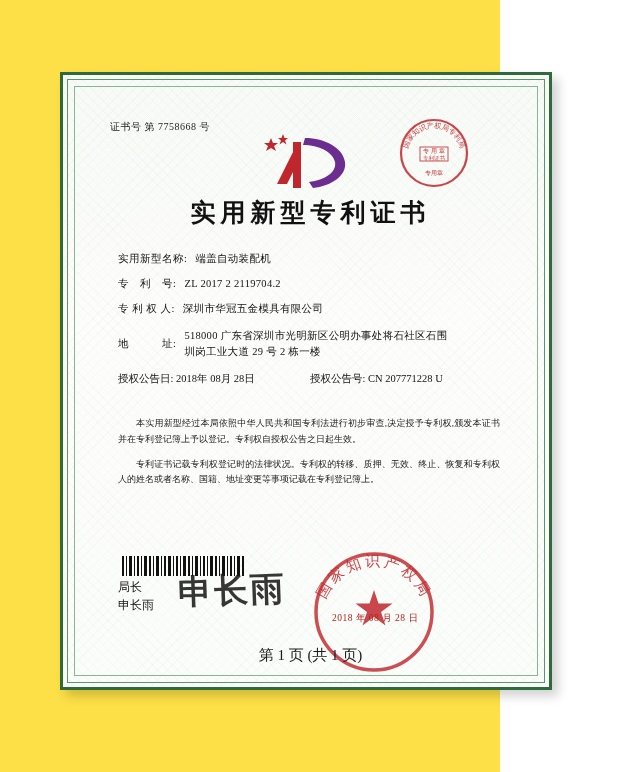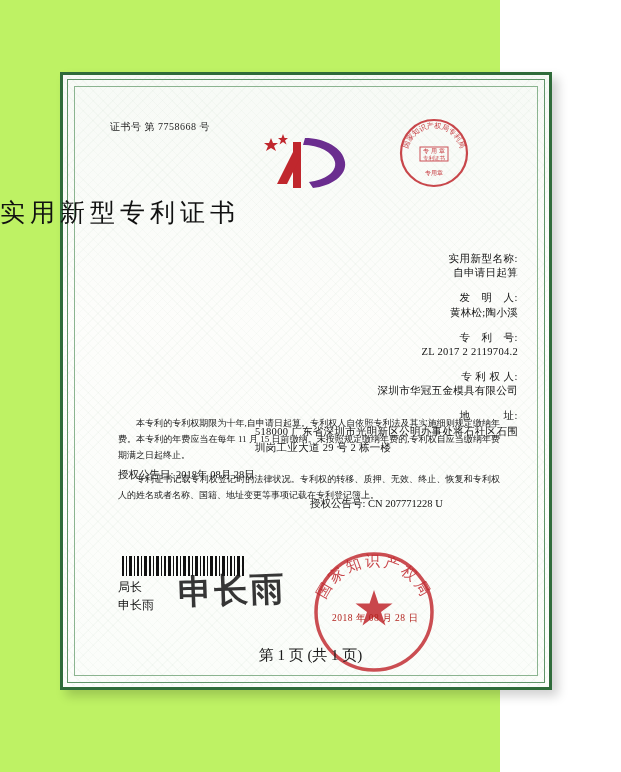--- a/index.html
+++ b/index.html
@@ -10,21 +10,21 @@
   body {
     width: 621px;
     height: 772px;
     font-family: "Liberation Serif", serif;
     overflow: hidden;
   }
   .page {
     position: relative;
     width: 500px;
     height: 772px;
-    background: #bef264;
+    background: #fde047;
   }
   
   .frame-outer {
     position: absolute;
     left: 60px;
     top: 72px;
     width: 492px;
     height: 618px;
     border: 3px solid #2f6b3a;
     box-sizing: border-box;
@@ -81,61 +81,60 @@
     left: 398px;
     top: 117px;
     width: 72px;
     height: 72px;
   }
   .title {
     position: absolute;
     left: 0;
     top: 196px;
     width: 621px;
-    text-align: left;
+    text-align: center;
     font-family: "DejaVu Serif", serif;
     font-size: 25px;
-    font-weight: normal;
+    font-weight: bold;
     color: #111;
     letter-spacing: 5px;
   }
   .fields {
     position: absolute;
     left: 118px;
     top: 252px;
     width: 400px;
     font-size: 10.5px;
     color: #131313;
   }
   .field-row {
     display: flex;
-    align-items: flex-end;
+    align-items: center;
     margin-bottom: 11px;
     line-height: 1.35;
-    flex-direction: column;
   }
   .field-label {
     flex: 0 0 auto;
     letter-spacing: 0.5px;
     white-space: nowrap;
   }
   .field-value {
     margin-left: 8px;
     letter-spacing: 0.3px;
   }
   .field-row.addr .field-value { line-height: 1.6; }
   .grant-row {
     display: flex;
     justify-content: flex-start;
     font-size: 10.5px;
     margin-top: 2px;
     font-family: Liberation Serif, serif;
   }
   .grant-row .left { width: 182px; }
-  .grant-row .right { margin-left: 10px; margin-top: 29px; }
+  .grant-row .right { margin-left: 10px; }
   
   .body-text {
     position: absolute;
     left: 118px;
     top: 416px;
     width: 382px;
     font-size: 9px;
     line-height: 1.75;
     color: #1a1a1a;
     text-align: justify;
@@ -233,25 +232,21 @@
       <text x="36" y="43" font-size="5.5" fill="#c0272d" text-anchor="middle" opacity="0.9" font-family="DejaVu Sans, sans-serif">专利证书</text>
       <text x="36" y="58" font-size="6" fill="#c0272d" text-anchor="middle" opacity="0.9" font-family="DejaVu Sans, sans-serif">专用章</text>
     </svg>
   </div>
 
   <div class="title">实用新型专利证书</div>
 
   <div class="fields">
     <div class="field-row">
       <span class="field-label">实用新型名称:</span>
-      <span class="field-value">自申请日起算</span>
-    </div>
-    <div class="field-row">
-      <span class="field-label">发　明　人:</span>
-      <span class="field-value">黄林松;陶小溪</span>
+      <span class="field-value">端盖自动装配机</span>
     </div>
     <div class="field-row">
       <span class="field-label">专　利　号:</span>
       <span class="field-value">ZL 2017 2 2119704.2</span>
     </div>
     <div class="field-row">
       <span class="field-label">专 利 权 人:</span>
       <span class="field-value">深圳市华冠五金模具有限公司</span>
     </div>
     <div class="field-row addr">
@@ -265,21 +260,21 @@
         <span>2018年 08月 28日</span>
       </span>
       <span class="right">
         <span>授权公告号:</span>
         <span>CN 207771228 U</span>
       </span>
     </div>
   </div>
 
   <div class="body-text">
-    <p>本专利的专利权期限为十年,自申请日起算。专利权人自依照专利法及其实施细则规定缴纳年费。本专利的年费应当在每年 11 月 15 日前缴纳。未按照规定缴纳年费的,专利权自应当缴纳年费期满之日起终止。</p>
+    <p>本实用新型经过本局依照中华人民共和国专利法进行初步审查,决定授予专利权,颁发本证书并在专利登记簿上予以登记。专利权自授权公告之日起生效。</p>
     <p>专利证书记载专利权登记时的法律状况。专利权的转移、质押、无效、终止、恢复和专利权人的姓名或者名称、国籍、地址变更等事项记载在专利登记簿上。</p>
   </div>
 
   <div class="barcode">
     <svg width="126" height="20" viewBox="0 0 126 20">
       <g fill="#111">
         <rect x="0" y="0" width="2" height="20"></rect>
           <rect x="4" y="0" width="1" height="20"></rect>
         <rect x="7" y="0" width="3" height="20"></rect>
           <rect x="12" y="0" width="1" height="20"></rect>

